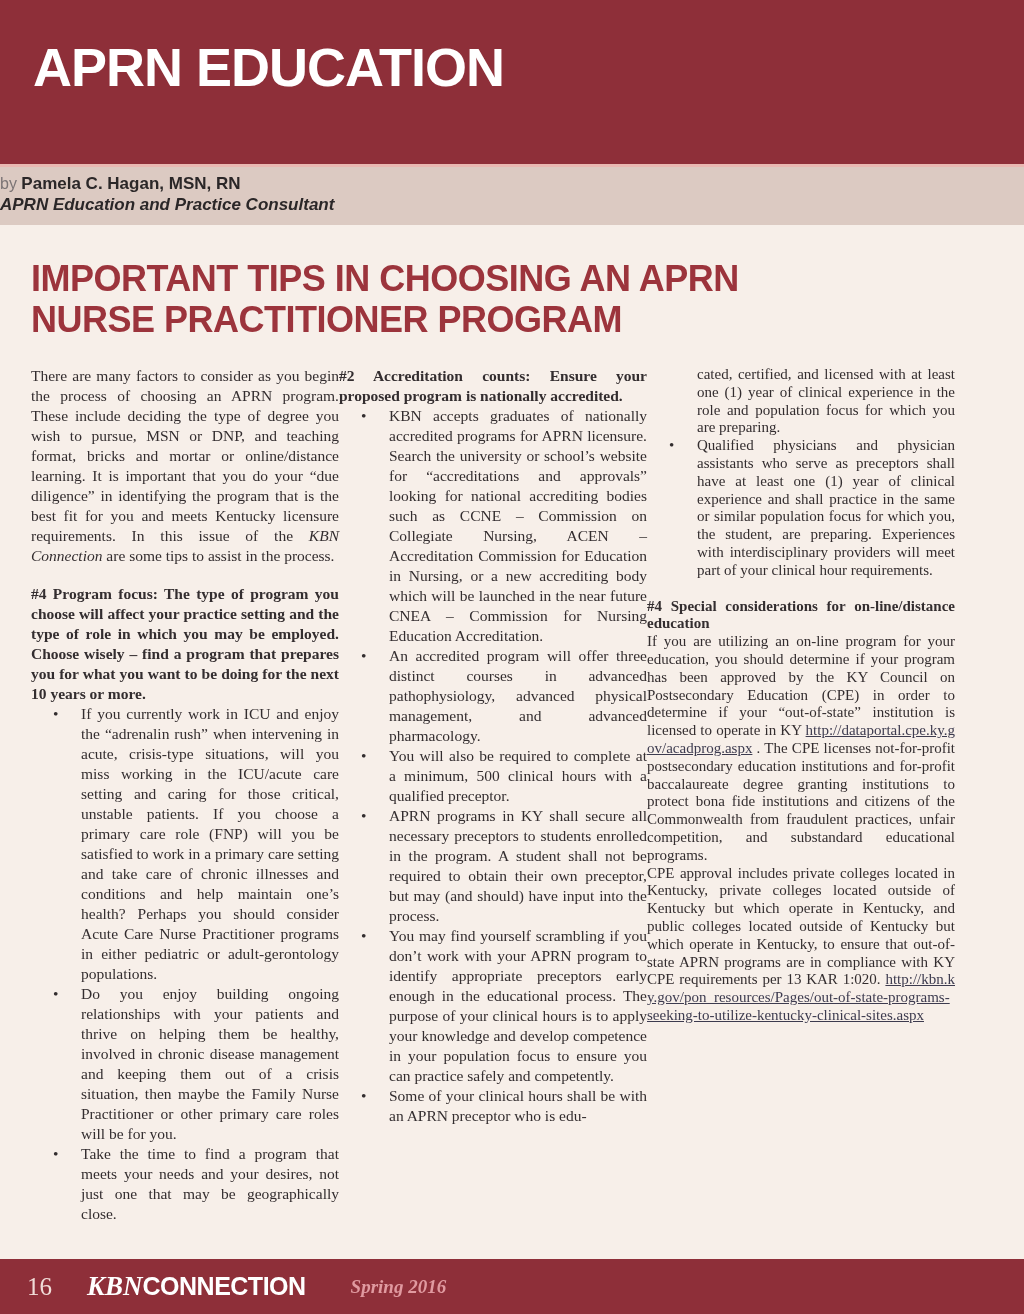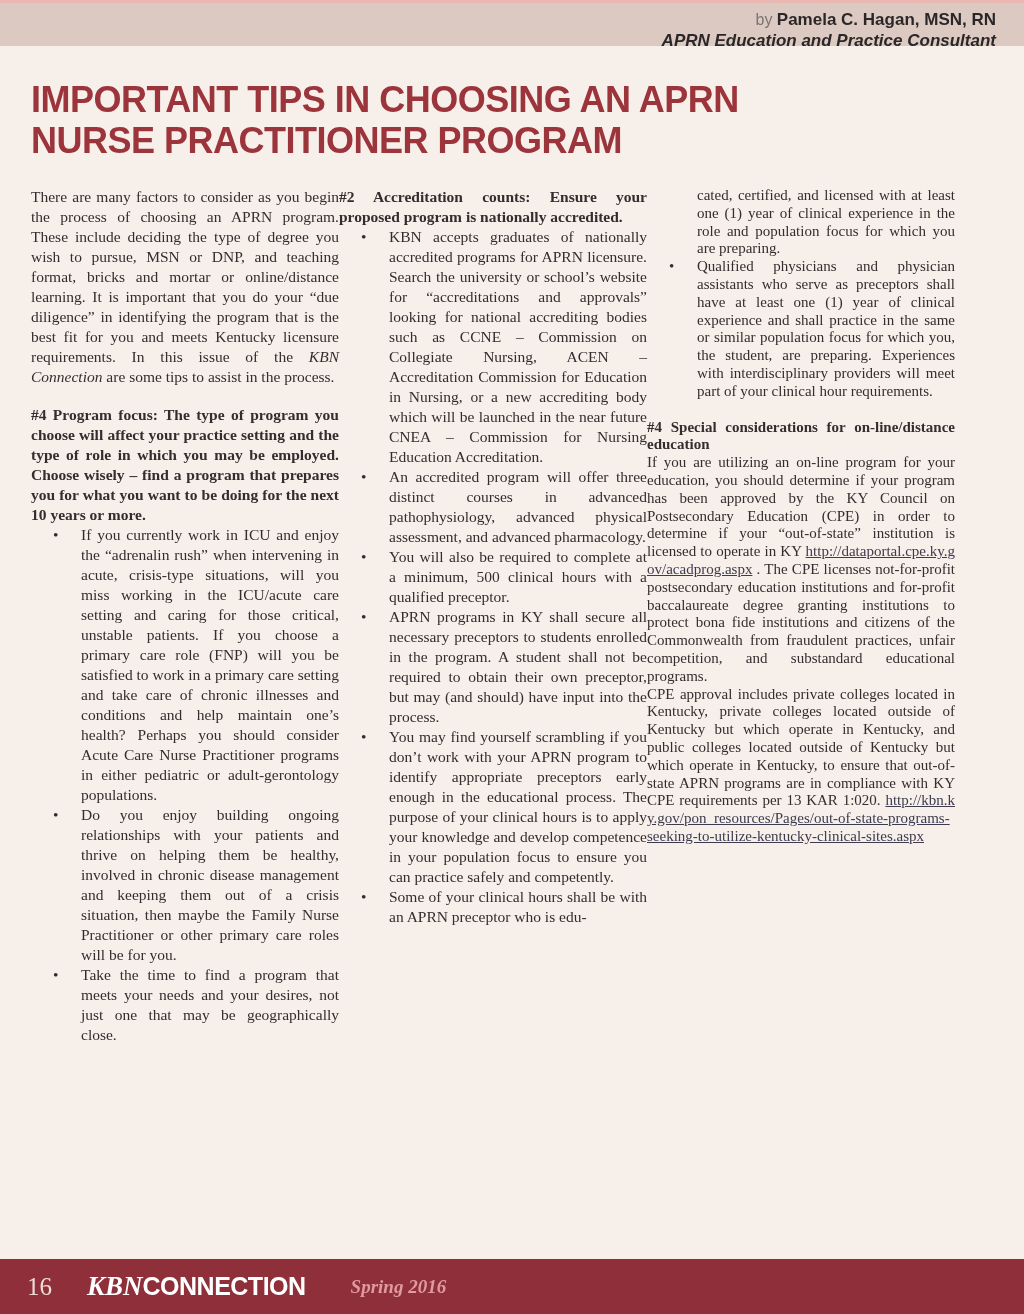--- a/index.html
+++ b/index.html
@@ -21,25 +21,25 @@
   .masthead h1{
     margin:0;
     font-family:"Liberation Sans", sans-serif;
     font-weight:bold;
     font-size:54px;
     letter-spacing:-1px;
     color:#ffffff;
   }
   .divider-line{height:3px;background:#e9b8b2;}
   .byline-band{
-    height:43px;
+    height:58px;
     background:#dccac2;
     box-sizing:border-box;
     padding:6px 28px 6px 0;
-    text-align:right;
+    text-align:left;
     font-family:"Liberation Sans", sans-serif;
     color:#2b2728;
     line-height:1.25;
   }
   .byline-band .by{font-weight:normal;color:#7b7475;font-size:16px;}
   .byline-band .author{font-weight:bold;font-size:17px;}
   .byline-band .role{font-weight:bold;font-style:italic;font-size:17px;}
   
   .main{box-sizing:border-box;padding:33px 29px 0 31px;}
   .article-title{
@@ -96,20 +96,23 @@
     font-family:"Liberation Serif", serif;
     font-style:italic;font-weight:bold;
     font-size:19px;color:#e09aa0;
   }
 </style>
 </head>
 <body>
 
 <div class="page">
 
+  <div class="masthead">
+    <h1>APRN EDUCATION</h1>
+  </div>
   <div class="divider-line"></div>
 
   <div class="byline-band">
     <div><span class="by">by </span><span class="author">Pamela C. Hagan, MSN, RN</span></div>
     <div class="role">APRN Education and Practice Consultant</div>
   </div>
 
   <div class="main">
     <h2 class="article-title">IMPORTANT TIPS IN CHOOSING AN APRN NURSE PRACTITIONER PROGRAM</h2>
 
@@ -120,21 +123,21 @@
 
         <p class="para sec-heading">#4 Program focus: The type of program you choose will affect your practice setting and the type of role in which you may be employed. Choose wisely – find a program that prepares you for what you want to be doing for the next 10 years or more.</p>
         <div class="bullet"><span>If you currently work in ICU and enjoy the “adrenalin rush” when intervening in acute, crisis-type situations, will you miss working in the ICU/acute care setting and caring for those critical, unstable patients. If you choose a primary care role (FNP) will you be satisfied to work in a primary care setting and take care of chronic illnesses and conditions and help maintain one’s health? Perhaps you should consider Acute Care Nurse Practitioner programs in either pediatric or adult-gerontology populations.</span></div>
         <div class="bullet"><span>Do you enjoy building ongoing relationships with your patients and thrive on helping them be healthy, involved in chronic disease management and keeping them out of a crisis situation, then maybe the Family Nurse Practitioner or other primary care roles will be for you.</span></div>
         <div class="bullet"><span>Take the time to find a program that meets your needs and your desires, not just one that may be geographically close.</span></div>
       </div>
 
       <div class="col c2">
         <p class="para sec-heading first">#2 Accreditation counts: Ensure your proposed program is nationally accredited.</p>
         <div class="bullet"><span>KBN accepts graduates of nationally accredited programs for APRN licensure. Search the university or school’s website for “accreditations and approvals” looking for national accrediting bodies such as CCNE – Commission on Collegiate Nursing, ACEN –Accreditation Commission for Education in Nursing, or a new accrediting body which will be launched in the near future CNEA – Commission for Nursing Education Accreditation.</span></div>
-        <div class="bullet"><span>An accredited program will offer three distinct courses in advanced pathophysiology, advanced physical assessment, and advanced pharmacology.</span></div>
+        <div class="bullet"><span>An accredited program will offer three distinct courses in advanced pathophysiology, advanced physical management, and advanced pharmacology.</span></div>
         <div class="bullet"><span>You will also be required to complete at a minimum, 500 clinical hours with a qualified preceptor.</span></div>
 
         <div class="bullet"><span>APRN programs in KY shall secure all necessary preceptors to students enrolled in the program. A student shall not be required to obtain their own preceptor, but may (and should) have input into the process.</span></div>
         <div class="bullet"><span>You may find yourself scrambling if you don’t work with your APRN program to identify appropriate preceptors early enough in the educational process.  The purpose of your clinical hours is to apply your knowledge and develop competence in your population focus to ensure you can practice safely and competently.</span></div>
         <div class="bullet"><span>Some of your clinical hours shall be with an APRN preceptor who is edu-</span></div>
       </div>
 
       <div class="col c3">
         <p class="para hanging">cated, certified, and licensed with at least one (1) year of clinical experience in the role and population focus for which you are preparing.</p>
         <div class="bullet"><span>Qualified physicians and physician assistants who serve as preceptors shall have at least one (1) year of clinical experience and shall practice in the same or similar population focus for which you, the student, are preparing. Experiences with interdisciplinary providers will meet part of your clinical hour requirements.</span></div>

